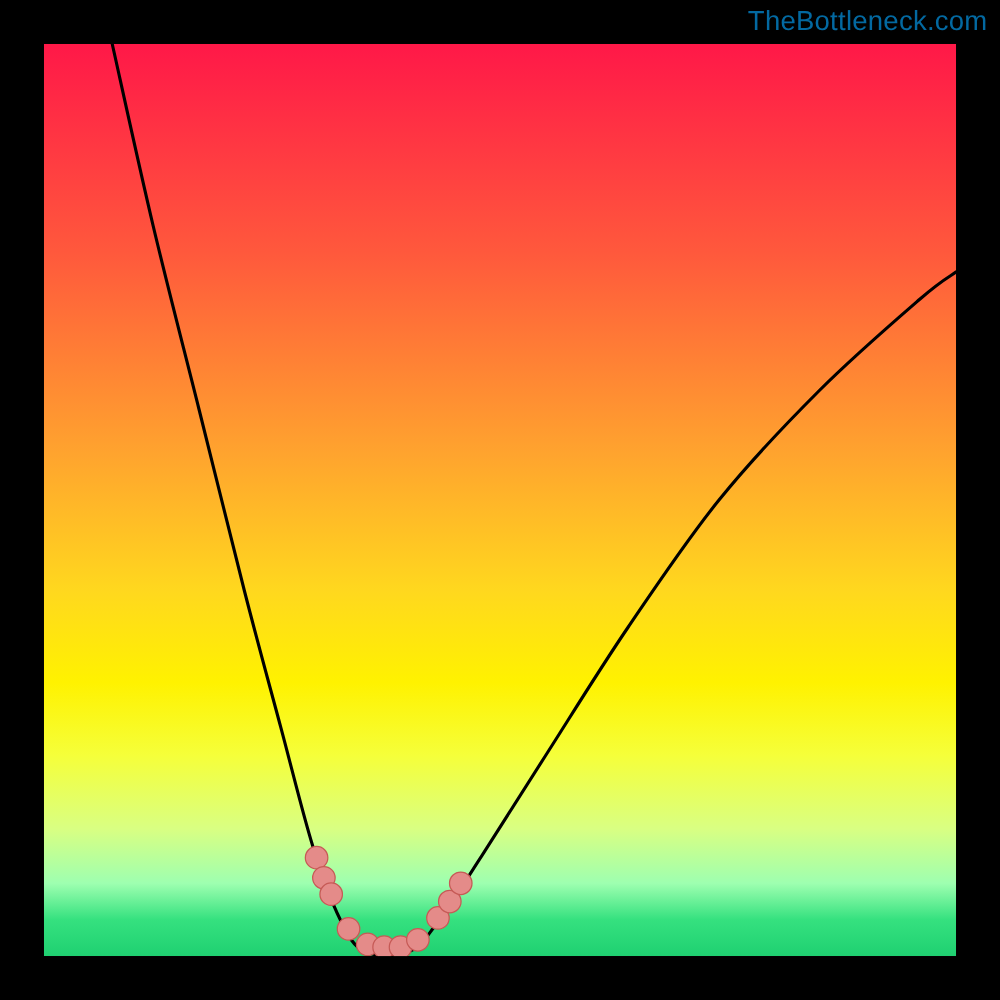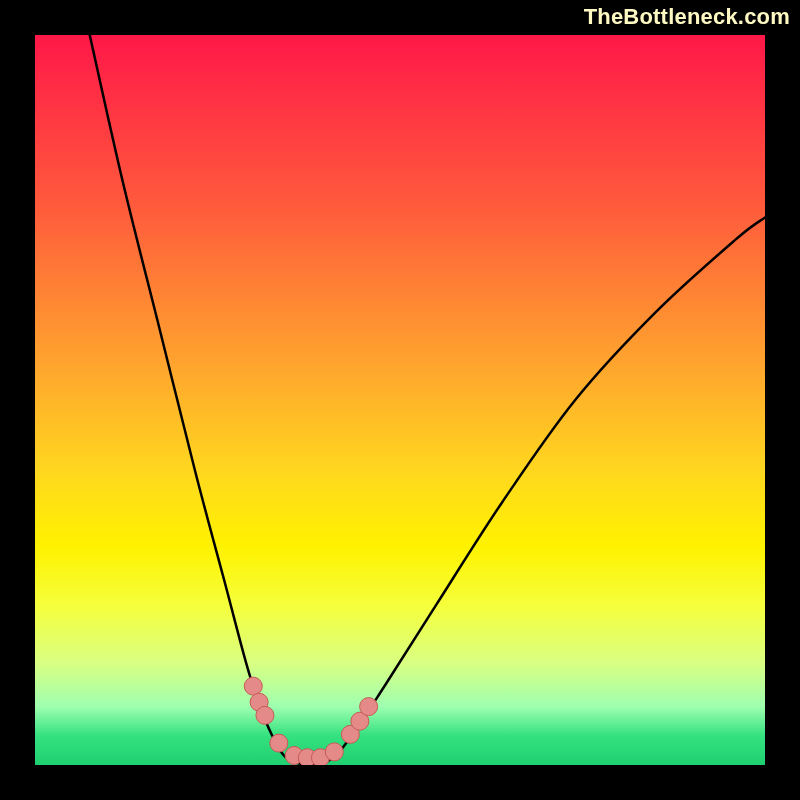--- a/index.html
+++ b/index.html
@@ -38,24 +38,24 @@
     left: 0;
     top: 0;
     width: 100%;
     height: 100%;
     pointer-events: none;
   }
   .watermark {
     position: absolute;
     top: 4px;
     right: 10px;
-    color: #fef9c3;
+    color: #0369a1;
     font-family: Arial, Helvetica, sans-serif;
     font-size: 22px;
-    font-weight: 700;
+    font-weight: 400;
     letter-spacing: 0.2px;
   }
 </style>
 </head>
 <body>
 
 <div class="frame">
   <div class="watermark">TheBottleneck.com</div>
 
   <div class="plot-area">

